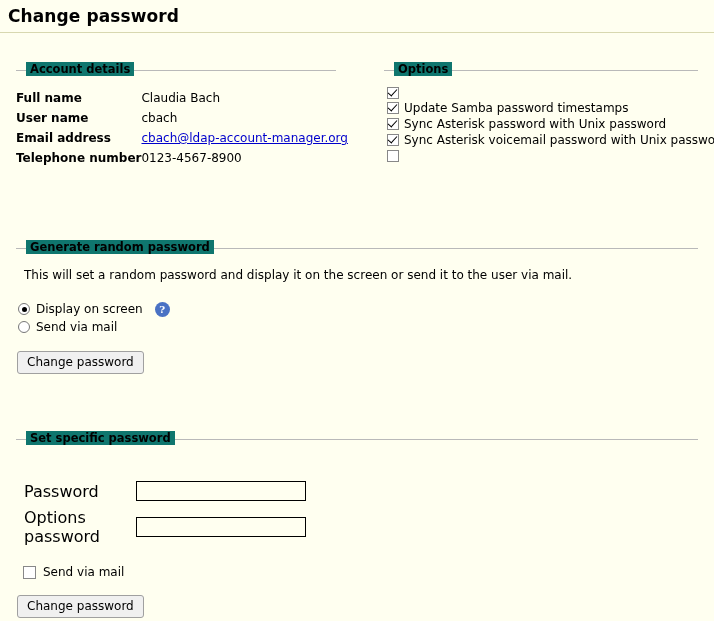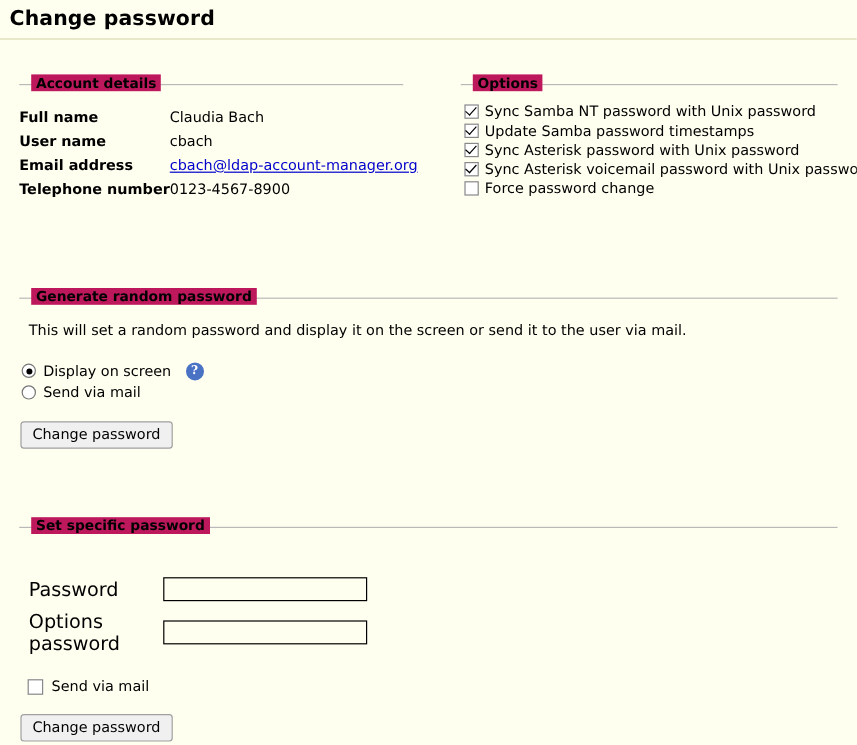--- a/index.html
+++ b/index.html
@@ -39,21 +39,21 @@
   .group {
     position: absolute;
   }
   .group-legend {
     font-weight: bold;
     font-size: 11.5px;
     padding: 0 4px 0 4px;
     position: absolute;
     top: -8px;
     left: 10px;
-    background: #be185d;
+    background: #0f766e;
     color: #000;
   }
   .group-rule {
     border-top: 1px solid #b9b9b9;
     width: 100%;
     height: 0;
     position: absolute;
     top: 0;
     left: 0;
   }
@@ -233,37 +233,35 @@
         </table>
     </div>
   </div>
 
   <div class="group" style="left:384px; top:70px; width:314px;">
     <div class="group-rule"></div>
     <div class="group-legend">Options</div>
     <div class="group-body" style="padding-top:16px; padding-left:2px;">
       <div class="cb-row">
         <span class="cb checked"></span>
-        <span class="cb-label">Sync Samba NT password with Unix password</span>
       </div>
       <div class="cb-row">
         <span class="cb checked"></span>
         <span class="cb-label">Update Samba password timestamps</span>
       </div>
       <div class="cb-row">
         <span class="cb checked"></span>
         <span class="cb-label">Sync Asterisk password with Unix password</span>
       </div>
       <div class="cb-row">
         <span class="cb checked"></span>
         <span class="cb-label">Sync Asterisk voicemail password with Unix password</span>
       </div>
       <div class="cb-row">
         <span class="cb"></span>
-        <span class="cb-label">Force password change</span>
       </div>
     </div>
   </div>
 
   <div class="group" style="left:16px; top:248px; width:682px;">
     <div class="group-rule"></div>
     <div class="group-legend">Generate random password</div>
     <div class="group-body" style="padding-top:20px;">
       <p class="desc">This will set a random password and display it on the screen or send it to the user via mail.</p>
 

